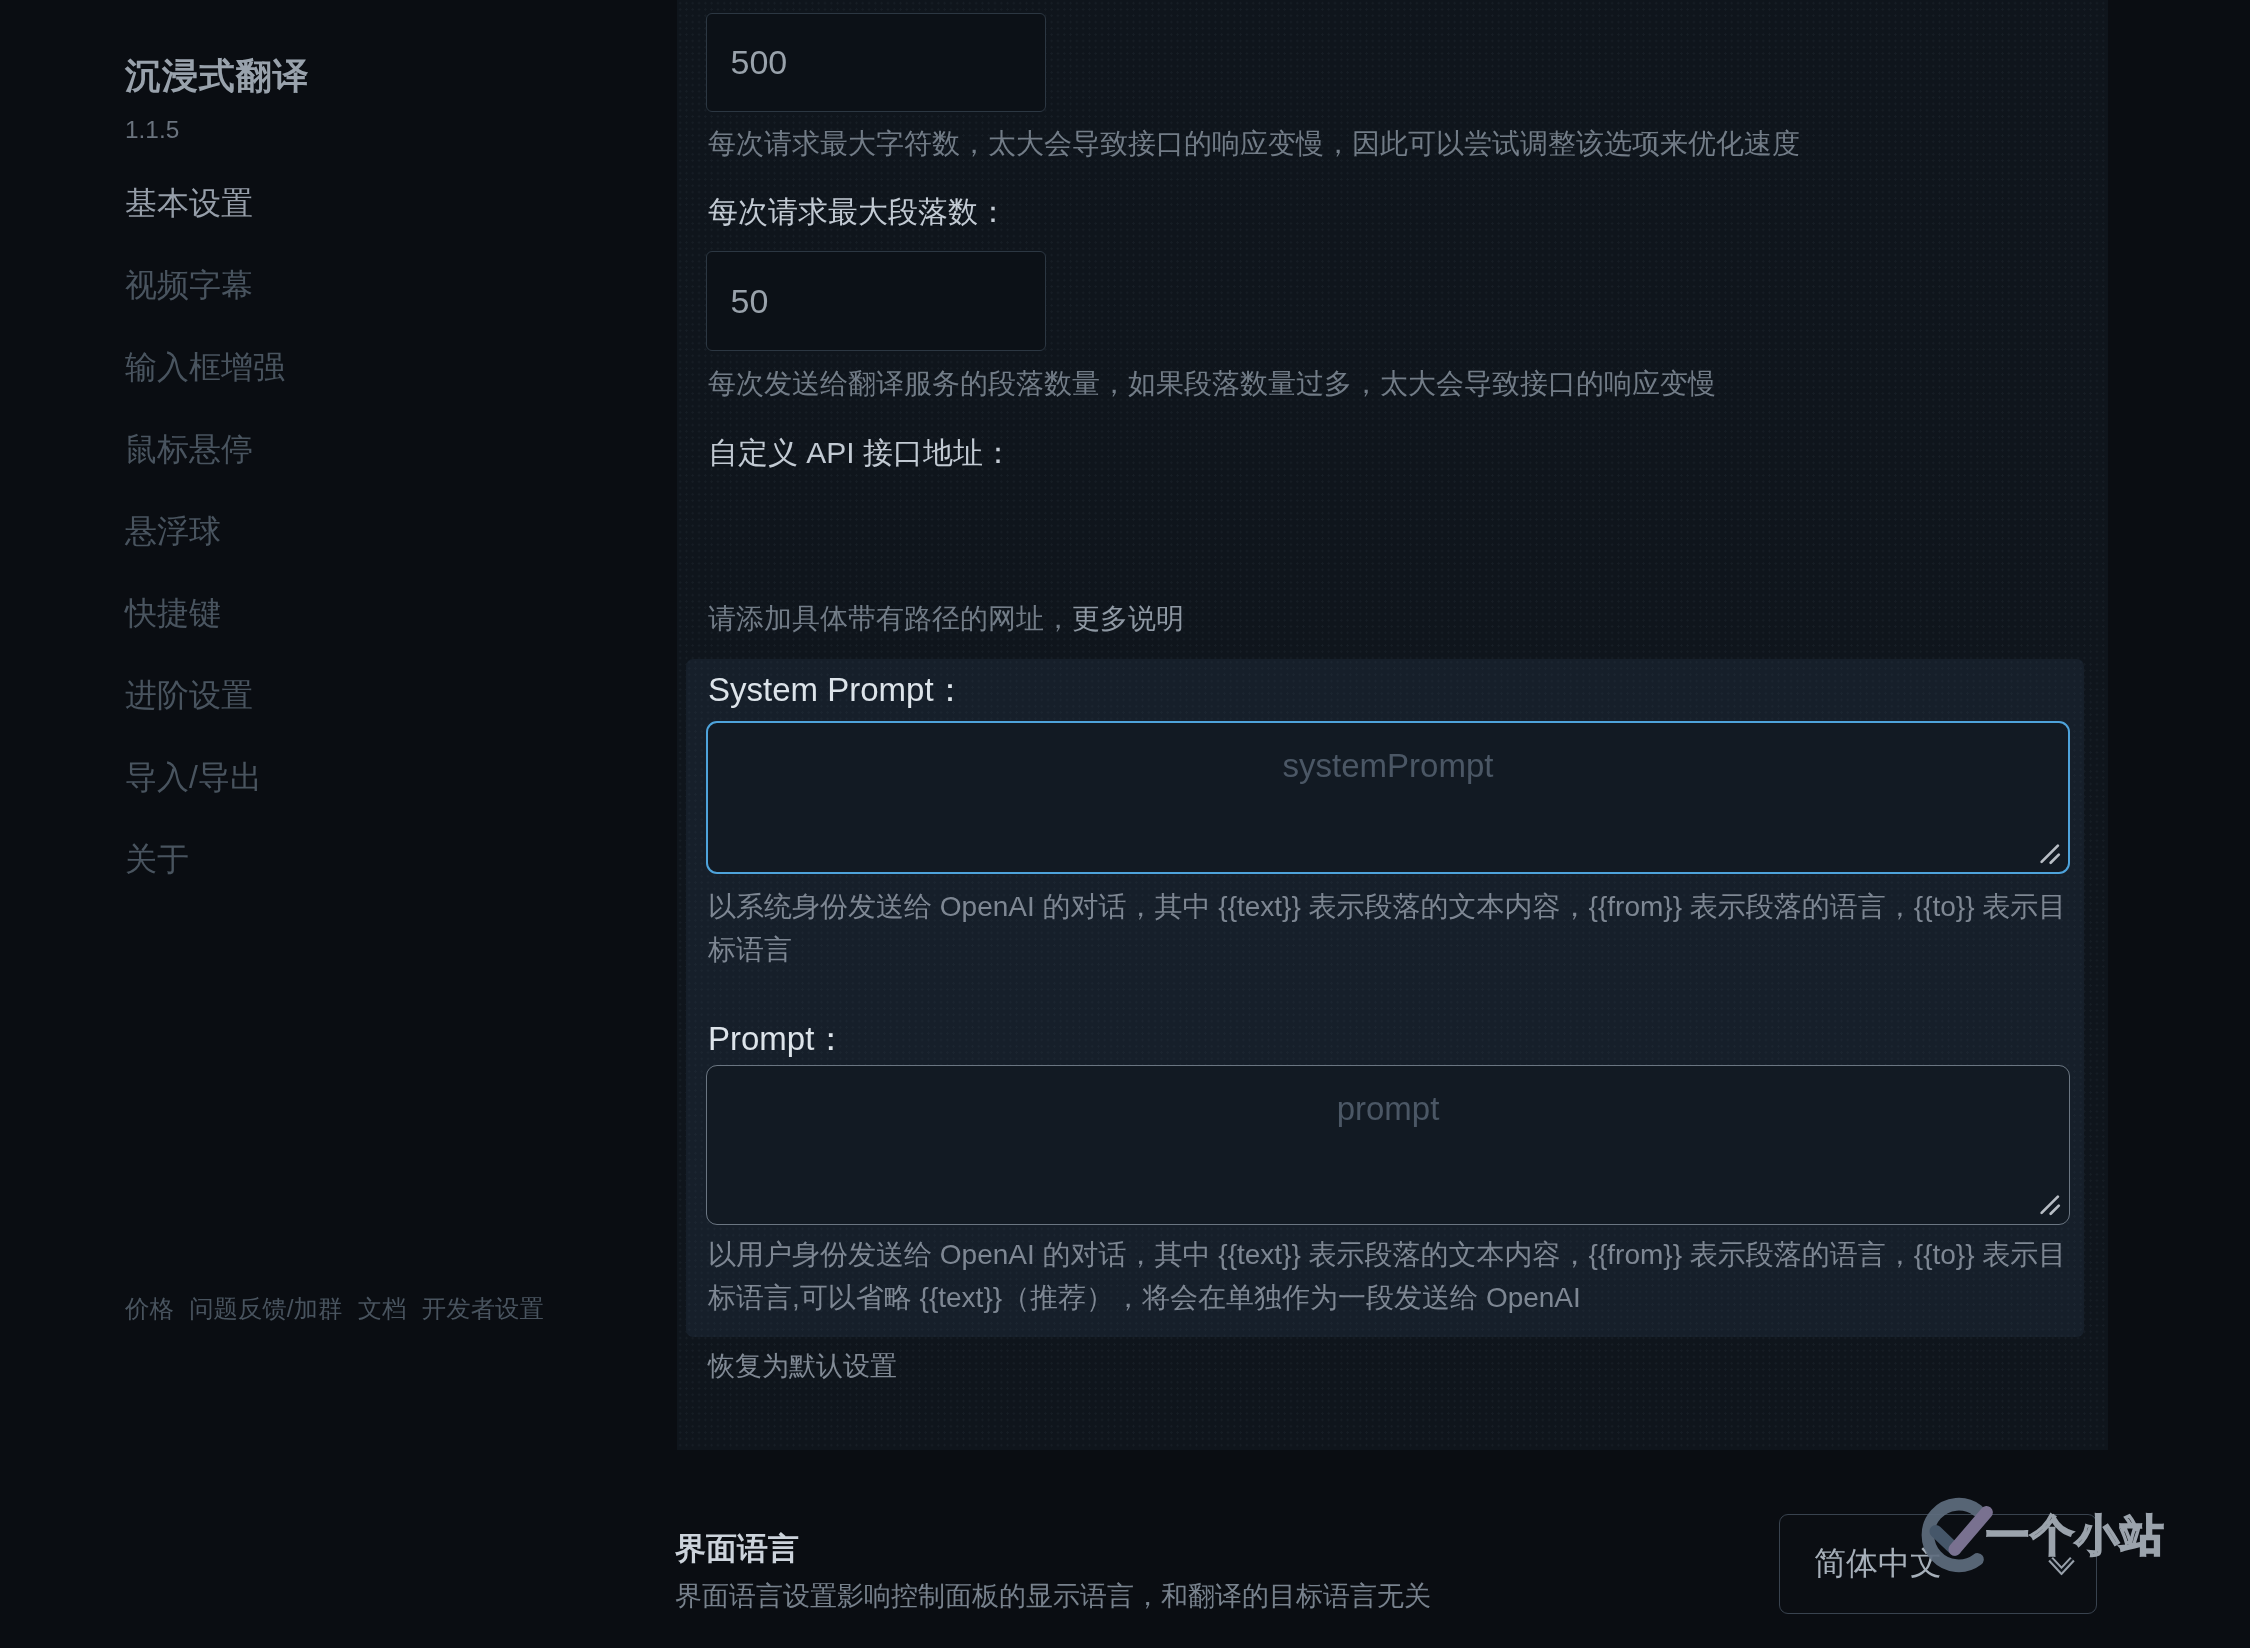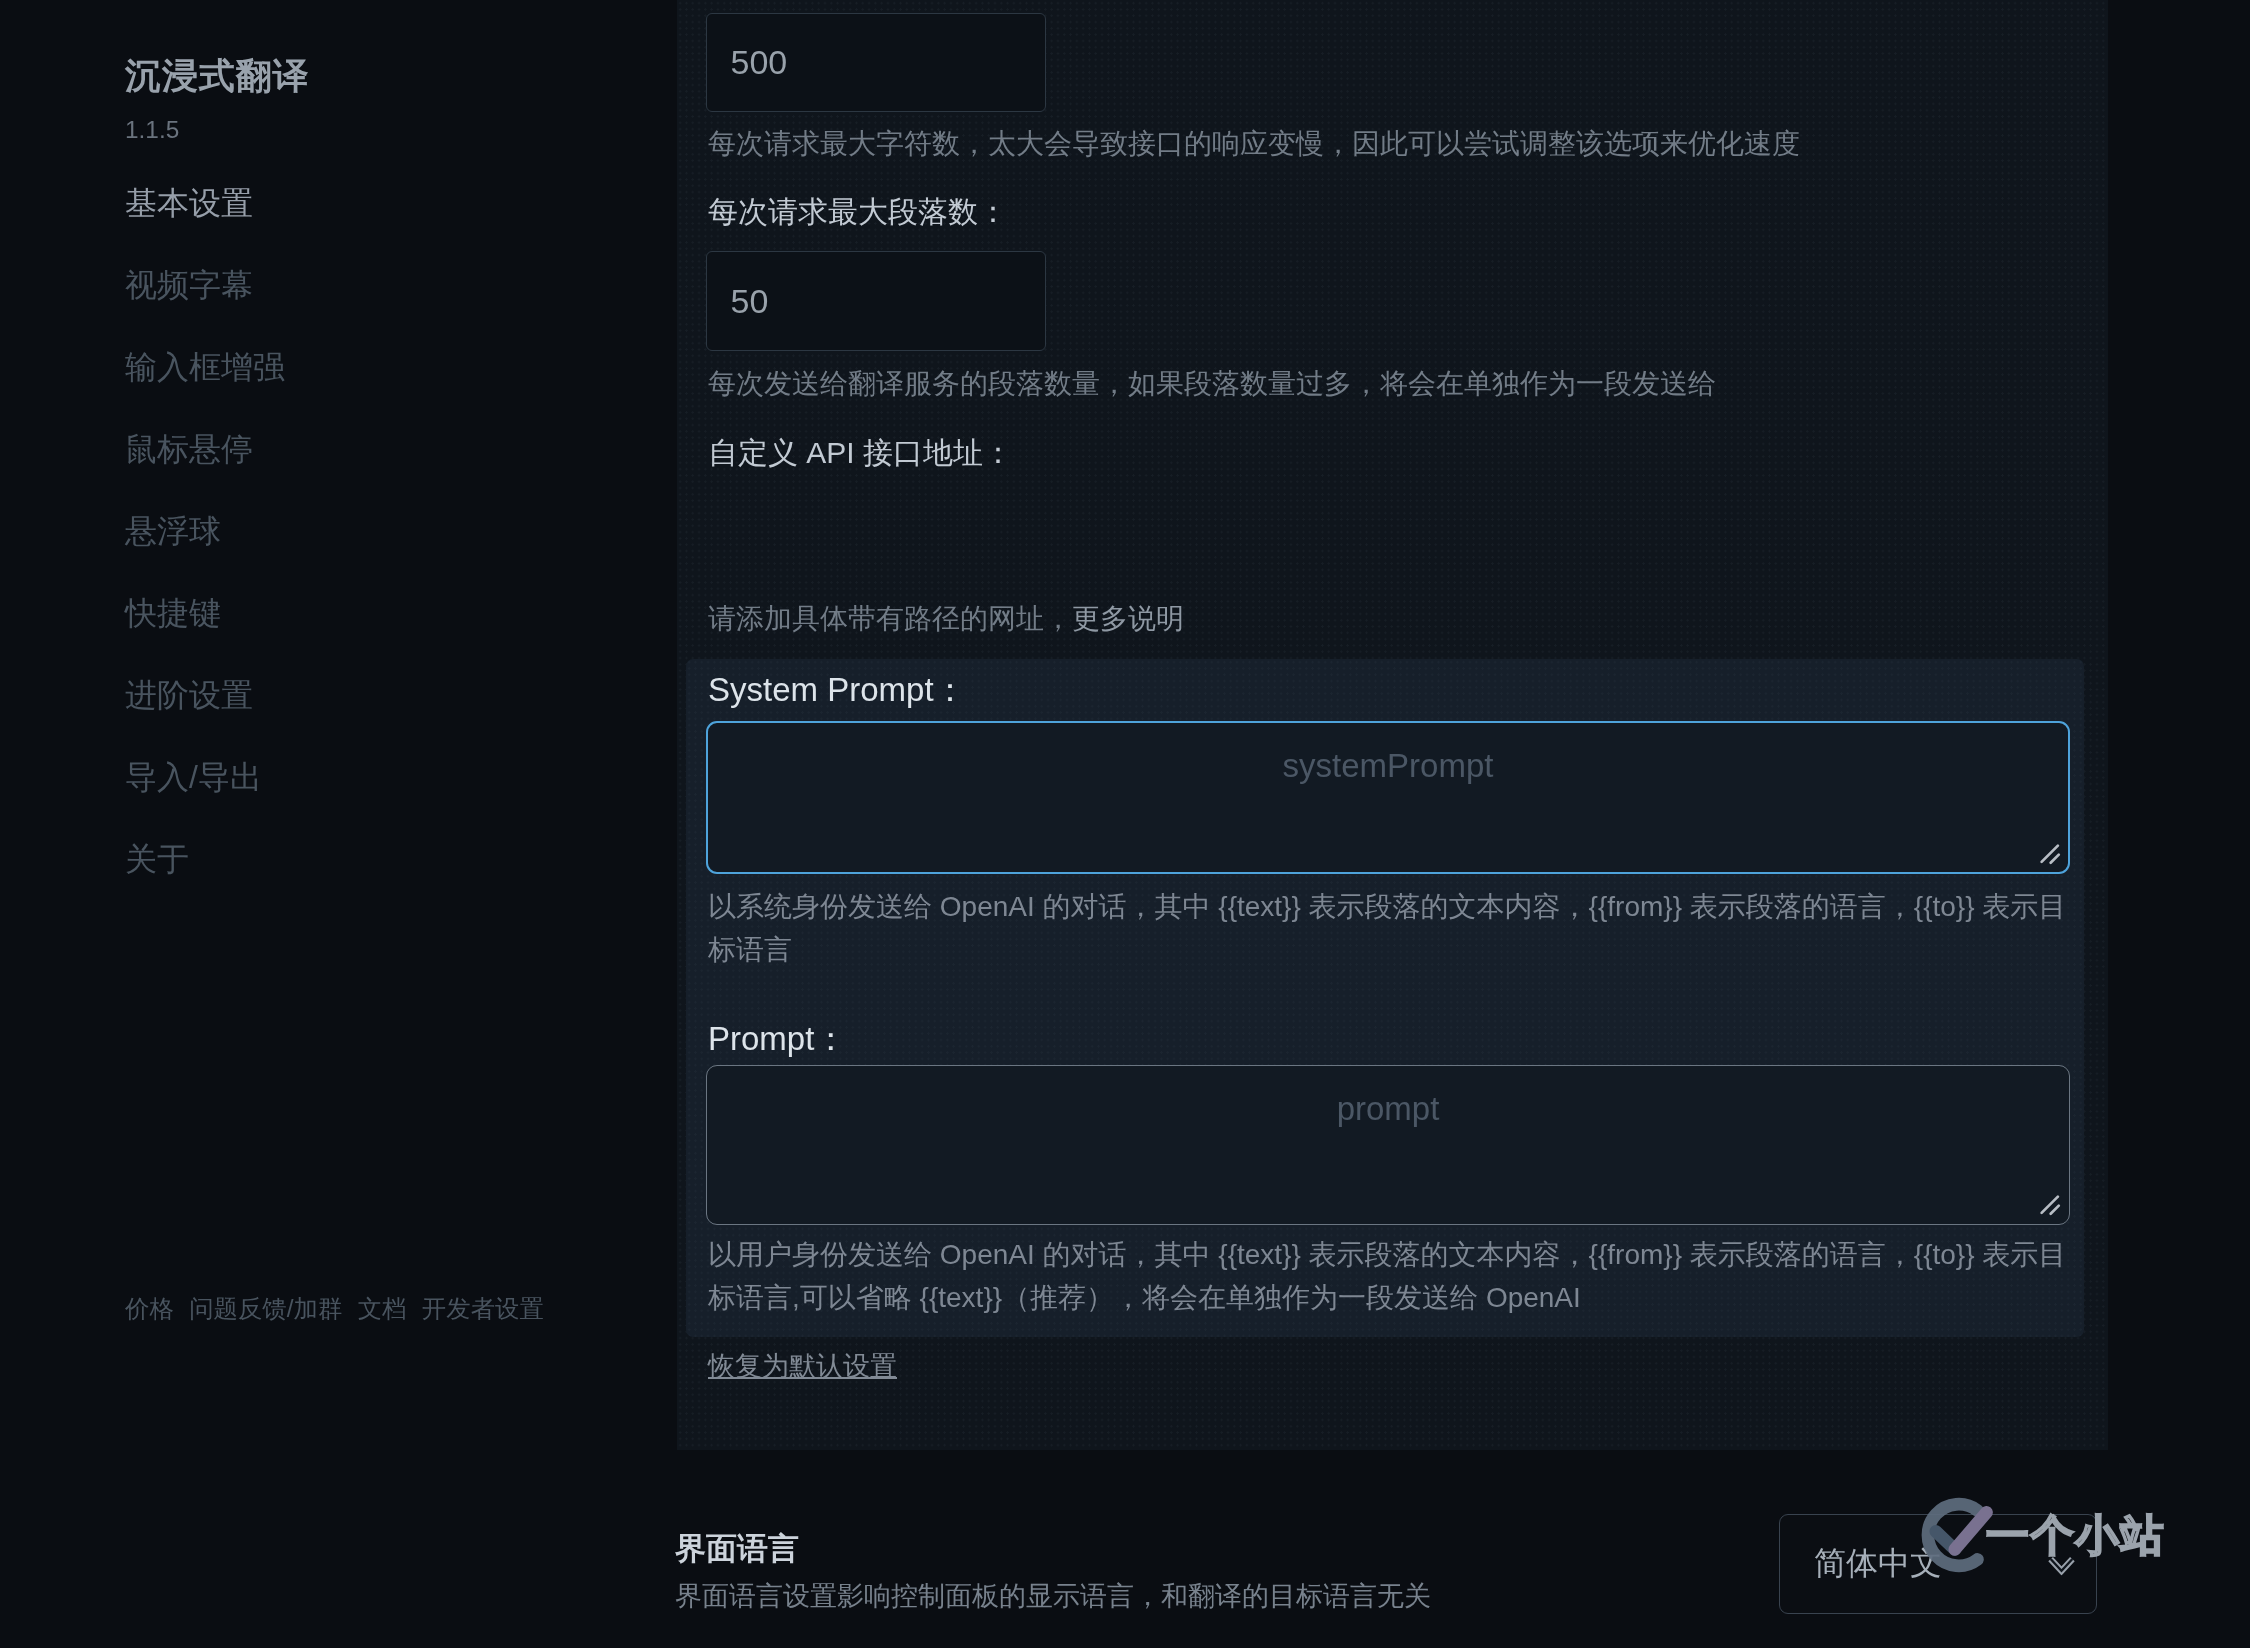--- a/index.html
+++ b/index.html
@@ -36,21 +36,21 @@
   .panel-label{position:absolute;font-size:33px;color:#dde4ea;white-space:nowrap;}
   .ta-wrap{position:absolute;}
   textarea{display:block;box-sizing:border-box;width:1364px;background:#121a23;border-radius:11px;
            color:#97a0aa;font-size:33px;padding:23.5px 27px;resize:none;outline:none;font-family:inherit;text-align:center;}
   textarea::placeholder{color:#4b5765;opacity:1;}
   .ta-focus{height:153px;border:2.7px solid #4ea3db;}
   .ta-plain{height:160px;border:1.8px solid #6b7682;}
   .resize-handle{position:absolute;right:8.1px;bottom:8.1px;pointer-events:none;}
   .panel-help{position:absolute;font-size:28px;line-height:43px;color:#7e8793;width:1368px;}
   .reset-link{position:absolute;left:31px;top:1348px;font-size:27px;color:#818a95;
-              text-decoration:underline;cursor:pointer;white-space:nowrap;}
+              cursor:pointer;white-space:nowrap;}
 
   
   .footer-title{position:absolute;left:675px;top:1528px;font-size:31px;font-weight:600;color:#ccd3db;white-space:nowrap;}
   .footer-help{position:absolute;left:675px;top:1578px;font-size:27px;color:#78828d;white-space:nowrap;}
   .lang-select{position:absolute;left:1779px;top:1514px;width:318px;height:100px;box-sizing:border-box;
                border:1.8px solid #39434f;border-radius:9px;background:rgba(13,18,24,0.35);cursor:pointer;padding-left:9px;}
   .lang-select .val{position:absolute;left:34px;top:50%;transform:translateY(-50%);
                     font-size:32px;color:#a6afb9;white-space:nowrap;}
   .select-chevron{position:absolute;right:20px;top:50%;transform:translateY(-43%);}
 
@@ -89,21 +89,21 @@
     </div>
   </div>
 
   <div class="main-col">
 
     <input class="num-input" style="left: 29px; top: 12.7px;" type="text" value="500">
     <div class="helper" style="left:31px;top:125px;">每次请求最大字符数，太大会导致接口的响应变慢，因此可以尝试调整该选项来优化速度</div>
 
     <div class="field-label" style="left:31px;top:192px;">每次请求最大段落数：</div>
     <input class="num-input" style="left: 29px; top: 251px; height: 100px;" type="text" value="50">
-    <div class="helper" style="left:31px;top:365px;">每次发送给翻译服务的段落数量，如果段落数量过多，将会在单独作为一段发送给</div>
+    <div class="helper" style="left:31px;top:365px;">每次发送给翻译服务的段落数量，如果段落数量过多，太大会导致接口的响应变慢</div>
 
     <div class="field-label" style="left:31px;top:433px;">自定义 API 接口地址：</div>
     <div class="helper" style="left:31px;top:600px;"><span>请添加具体带有路径的网址，</span><span class="more-link">更多说明</span></div>
 
     <div class="panel">
       <div class="panel-label" style="left:22px;top:9px;">System Prompt：</div>
 
       <div class="ta-wrap" style="left:20px;top:62px;">
         <textarea class="ta-focus" placeholder="systemPrompt" style=""></textarea>
         <svg class="resize-handle" width="23.5" height="23.5" viewBox="0 0 26 26">

